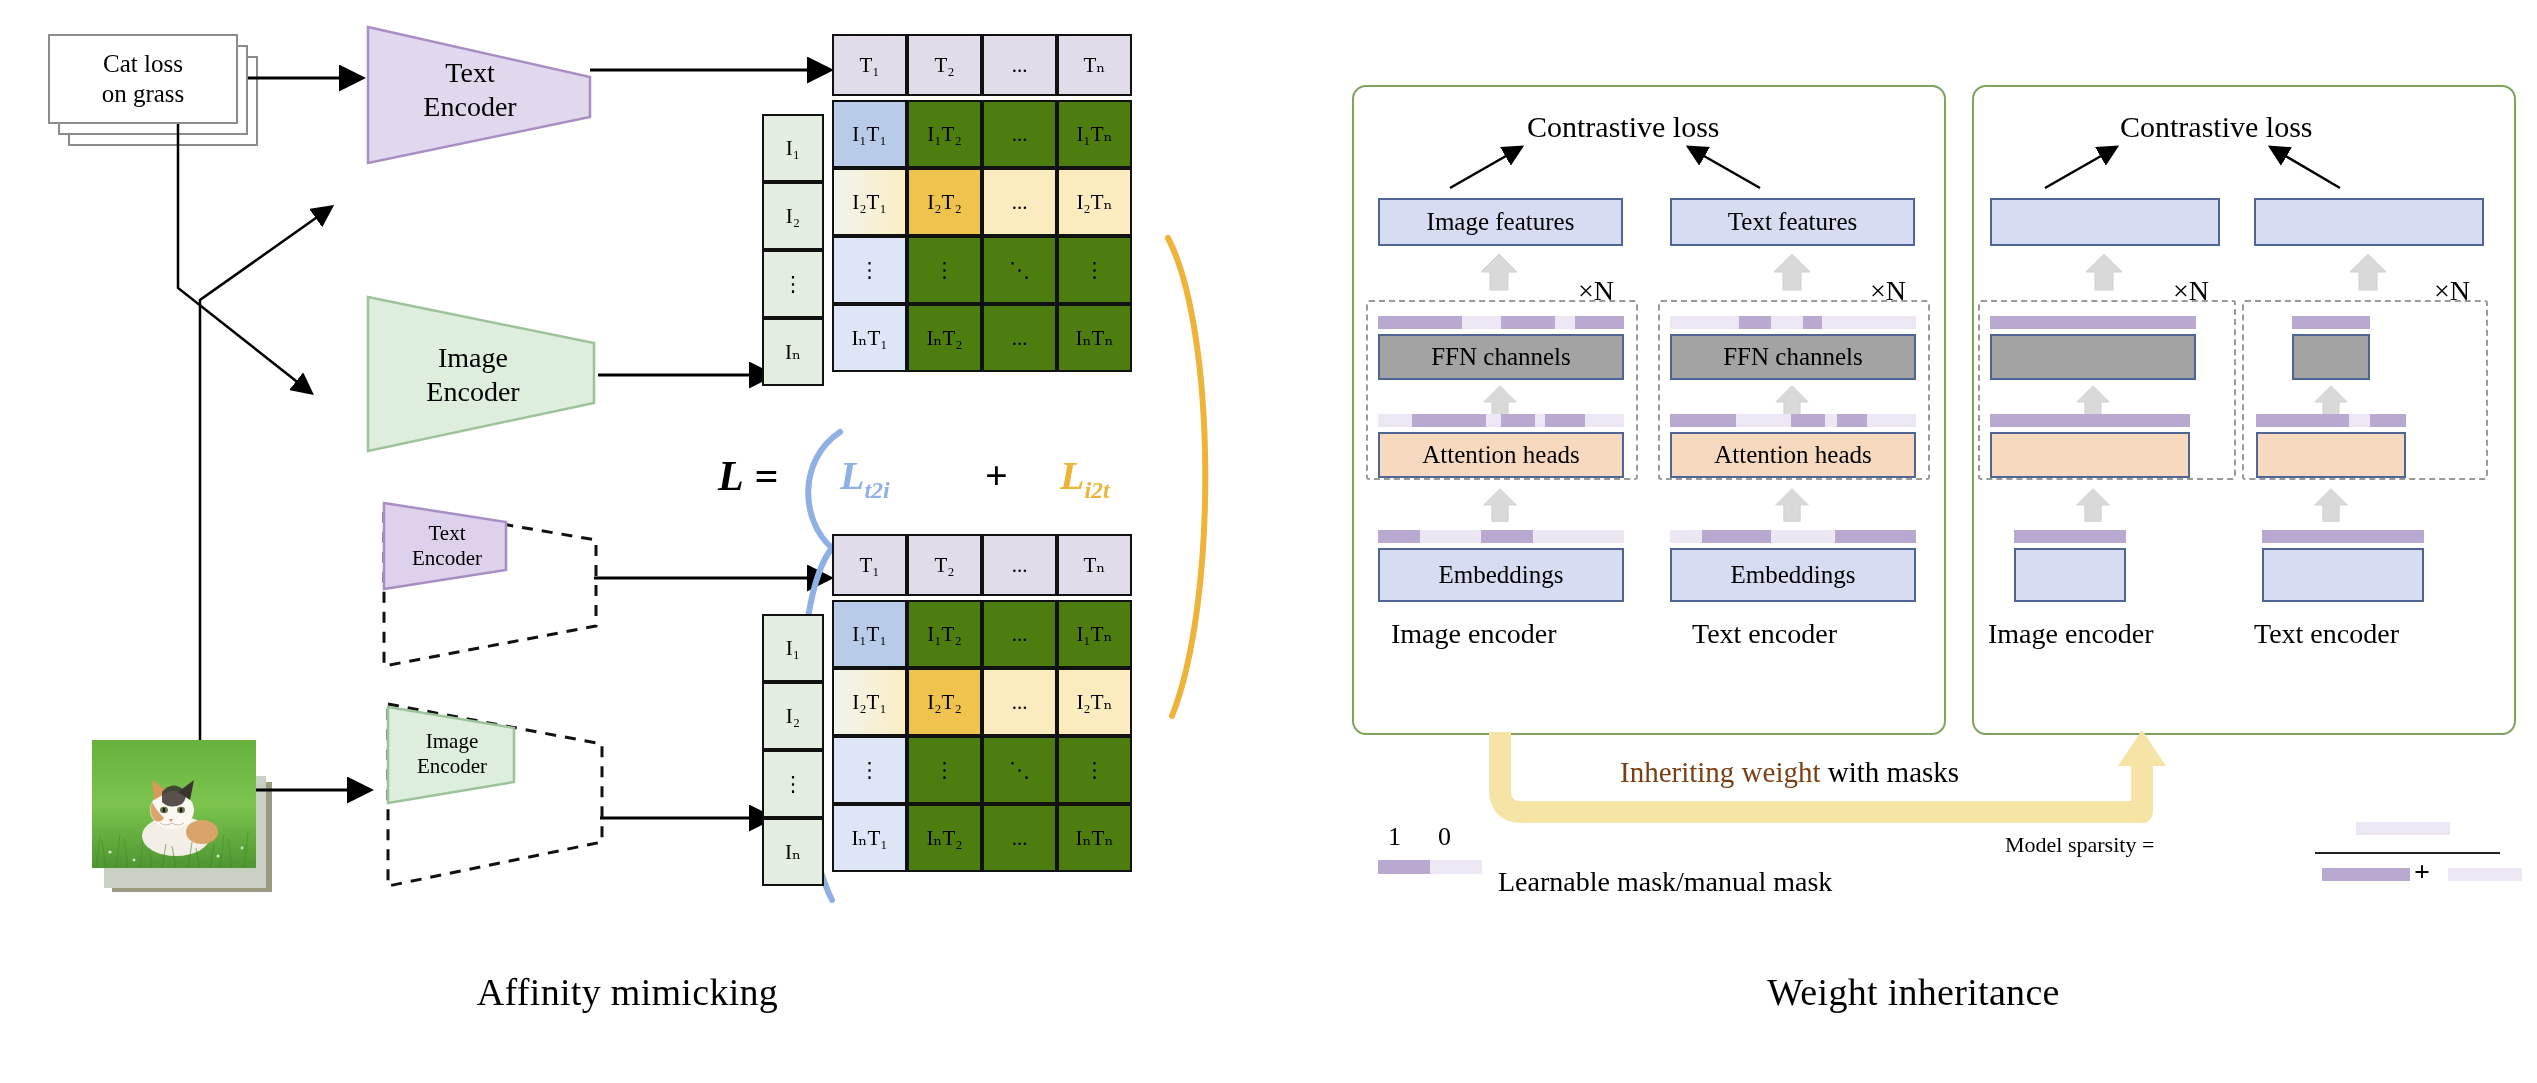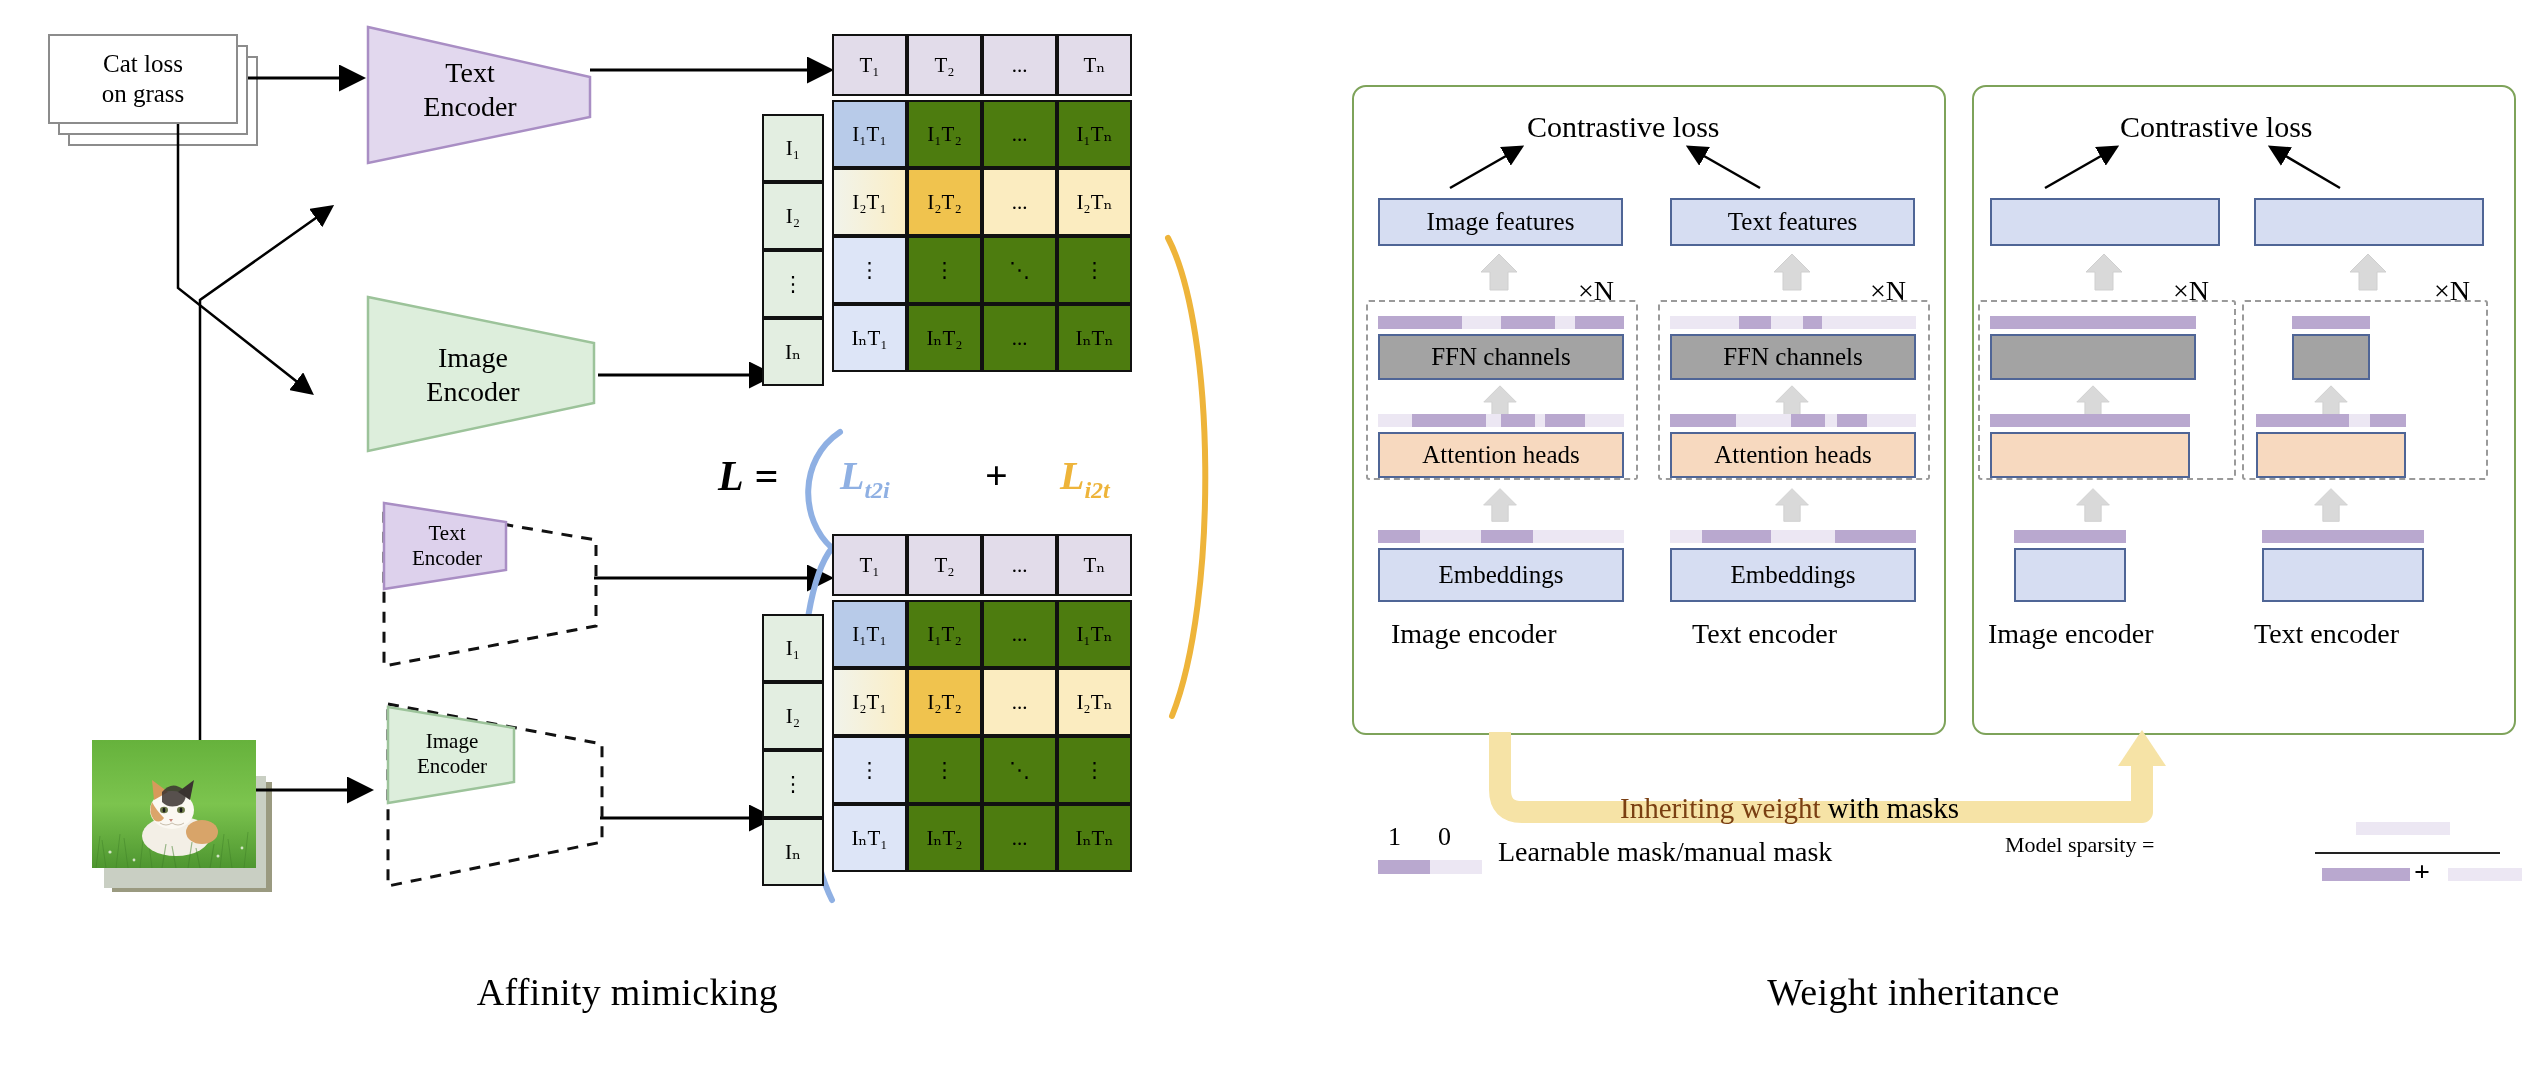--- a/index.html
+++ b/index.html
@@ -48,21 +48,21 @@
   .mod.orange{background:#f7d9bf;}
   .maskbar{position:absolute;display:flex;height:13px;overflow:hidden;}
   .maskbar span{display:block;height:100%;}
   .on{background:#b9a8cf;}
   .off{background:#ece7f3;}
   .uparrow{position:absolute;}
   .xn{position:absolute;font-size:28px;}
   .enclabel{position:absolute;font-size:28px;white-space:nowrap;}
   .ctrl{position:absolute;font-size:30px;white-space:nowrap;}
 
-  .legend{position:absolute;font-size:28px;white-space:nowrap;}
+  .legend{position:absolute;font-size:28px;white-space:nowrap;margin-top:30px;}
   .legnum{position:absolute;font-size:26px;}
   .legbar{position:absolute;display:flex;height:14px;}
   .legbar span{display:block;height:100%;}
 
   .sparsity{position:absolute;font-size:22px;white-space:nowrap;}
   .fracbar{position:absolute;display:flex;height:13px;}
   .fracbar span{display:block;height:100%;}
   .fracline{position:absolute;height:2px;background:#222;}
   .plus{position:absolute;font-size:28px;font-weight:bold;}
 
@@ -439,21 +439,21 @@
 <div class="maskbar" style="left:2262px;top:530px;width:162px;">
   <span class="on" style="width:100%"></span>
 </div>
 <div class="mod blue" style="left:2262px;top:548px;width:162px;height:54px;"></div>
 <div class="enclabel" style="left:2254px;top:618px;">Text encoder</div>
 
 <svg class="abs" style="left:1470px;top:726px;width:760px;height:105px;" viewBox="0 0 760 105">
   <path d="M30 6 L30 64 Q30 86 52 86 L672 86 L672 34" stroke="#f6e3a6" stroke-width="22" fill="none" stroke-linecap="butt" stroke-linejoin="round"></path>
   <path d="M672 4 L696 40 L648 40 Z" fill="#f6e3a6"></path>
 </svg>
-<div class="inherit" style="left:1620px;top:756px;margin-top:36px;">
+<div class="inherit" style="left:1620px;top:756px;">
   <b>Inheriting weight</b><span> with masks</span>
 </div>
 
 <div class="legnum" style="left:1388px;top:822px;">1</div>
 <div class="legnum" style="left:1438px;top:822px;">0</div>
 <div class="legbar" style="left:1378px;top:860px;width:104px;">
   <span class="on" style="width:50%"></span>
     <span class="off" style="width:50%"></span>
 </div>
 <div class="legend" style="left:1498px;top:836px;">Learnable mask/manual mask</div>

